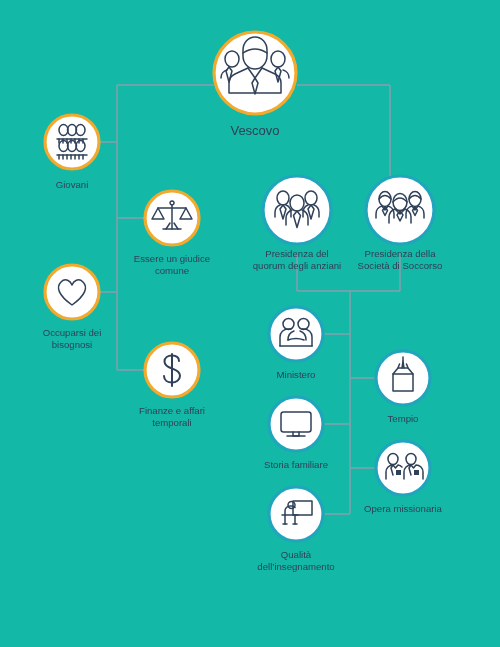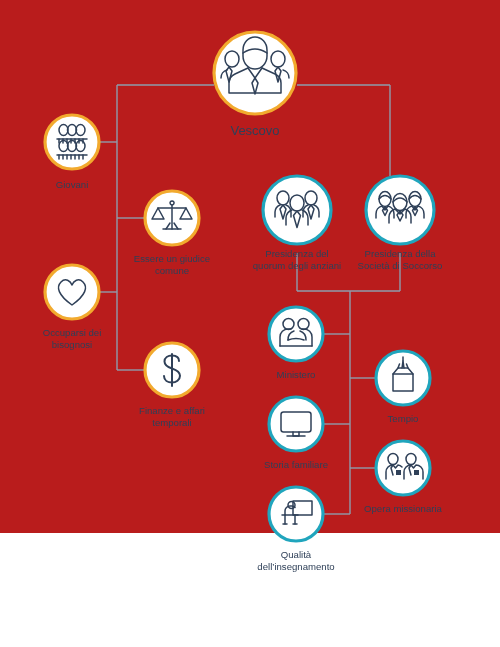--- a/index.html
+++ b/index.html
@@ -9,22 +9,22 @@
   }
   body {
     width: 500px;
     height: 647px;
     font-family: "Liberation Sans", sans-serif;
     overflow: hidden;
   }
   #diagram-root {
     position: relative;
     width: 500px;
-    height: 533px;
-    background: #b91c1c;
+    height: 647px;
+    background: #14b8a6;
   }
   svg.diagram {
     display: block;
     width: 500px;
     height: 647px;
   }
   .node-label {
     font-family: "Liberation Sans", sans-serif;
     font-size: 9.6px;
     fill: #2f4058;

